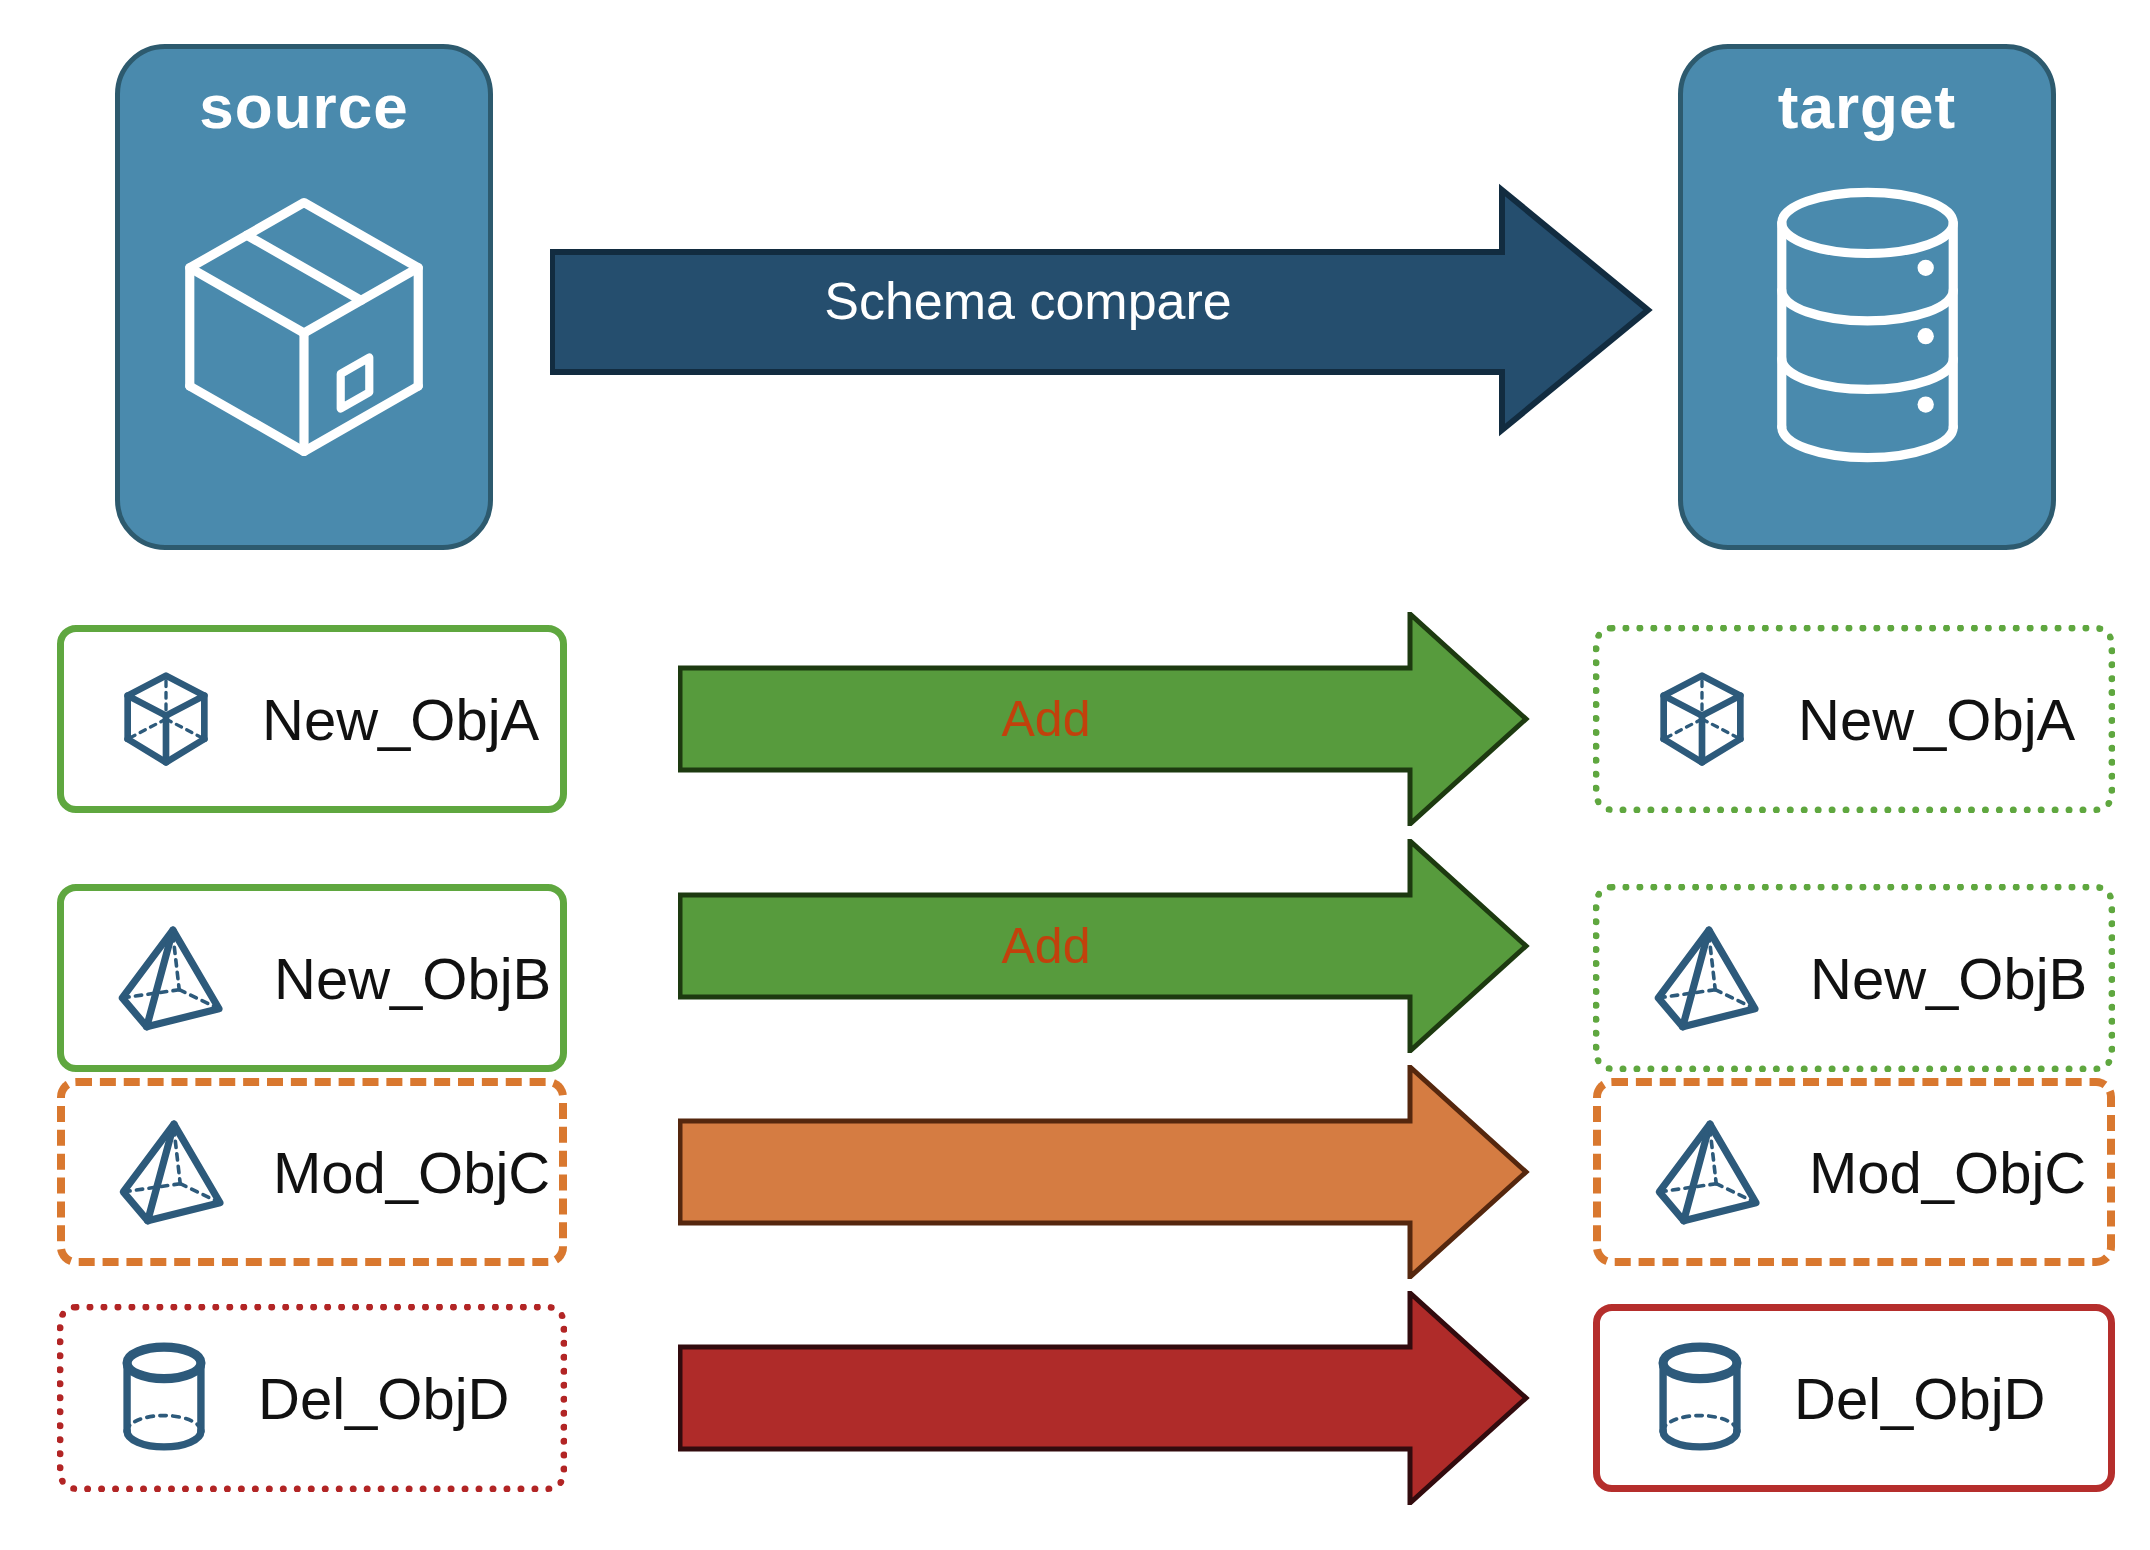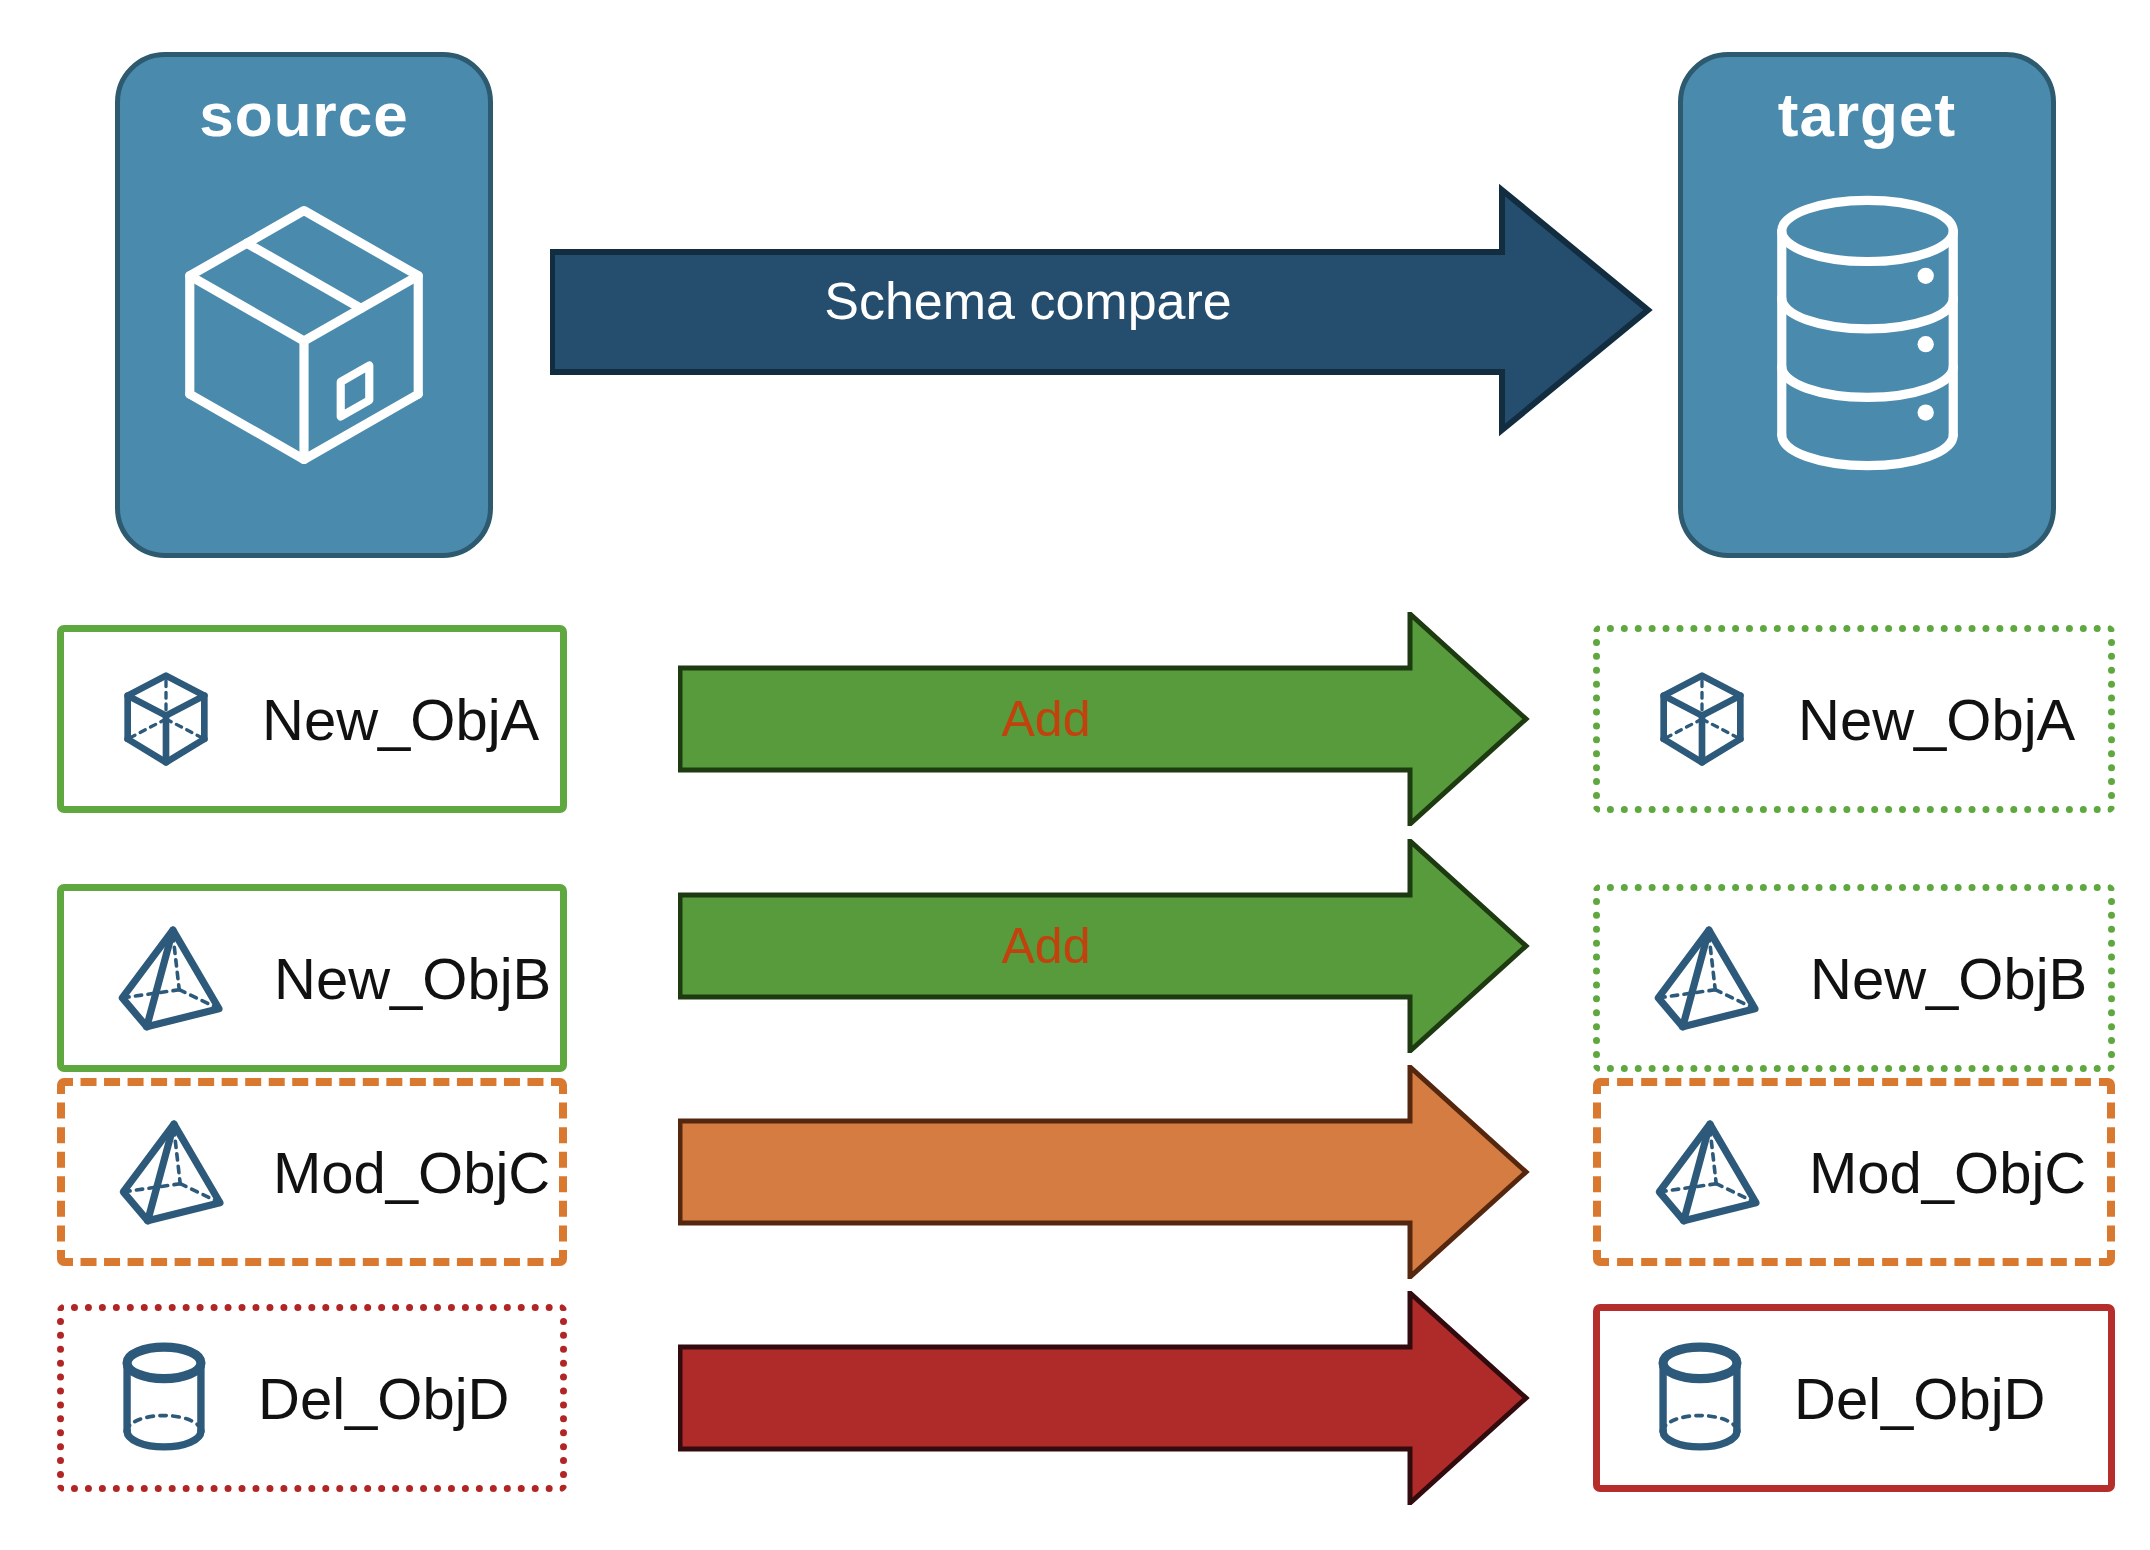--- a/index.html
+++ b/index.html
@@ -2,33 +2,33 @@
 <html><head>
 <meta charset="utf-8">
 <style>
   html,body{margin:0;padding:0;background:#ffffff;}
   .canvas{
     position:relative;width:2150px;height:1550px;background:#ffffff;
     font-family:"Liberation Sans", sans-serif;overflow:hidden;
   }
   
   .node{
-    position:absolute;top:52px;width:378px;height:506px;box-sizing:border-box;
+    position:absolute;top:44px;width:378px;height:506px;box-sizing:border-box;
     background:#4a8aad;border:5px solid #2d5a6e;border-radius:50px;
     display:flex;flex-direction:column;align-items:center;
   }
   .node-source{left:115px;}
   .node-target{left:1678px;}
   .node-title{
     color:#ffffff;font-size:62px;font-weight:bold;margin-top:22px;letter-spacing:1px;
   }
   
   .card{
     position:absolute;height:188px;width:510px;box-sizing:border-box;background:#ffffff;
-    border-radius:7px;display:flex;align-items:center;padding-left:52px;gap:46px;
+    border-radius:19px;display:flex;align-items:center;padding-left:52px;gap:46px;
   }
   .card-left{left:57px;}
   .card-right{left:1593px;width:522px;}
   .b-green-solid {border:7px solid  #5fa73f;}
   .b-green-dotted{border:7px dotted #5fa73f;}
   .b-orange-dashed{border:8px dashed #d9782f;gap:44px;}
   .b-red-dotted {border:7px dotted #b22525;}
   .b-red-solid  {border:7px solid  #b52e2c;}
   .row1{top:625px;} .row2{top:884px;} .row3{top:1078px;} .row4{top:1304px;}
   .card-label{font-size:58px;color:#111111;white-space:nowrap;}

